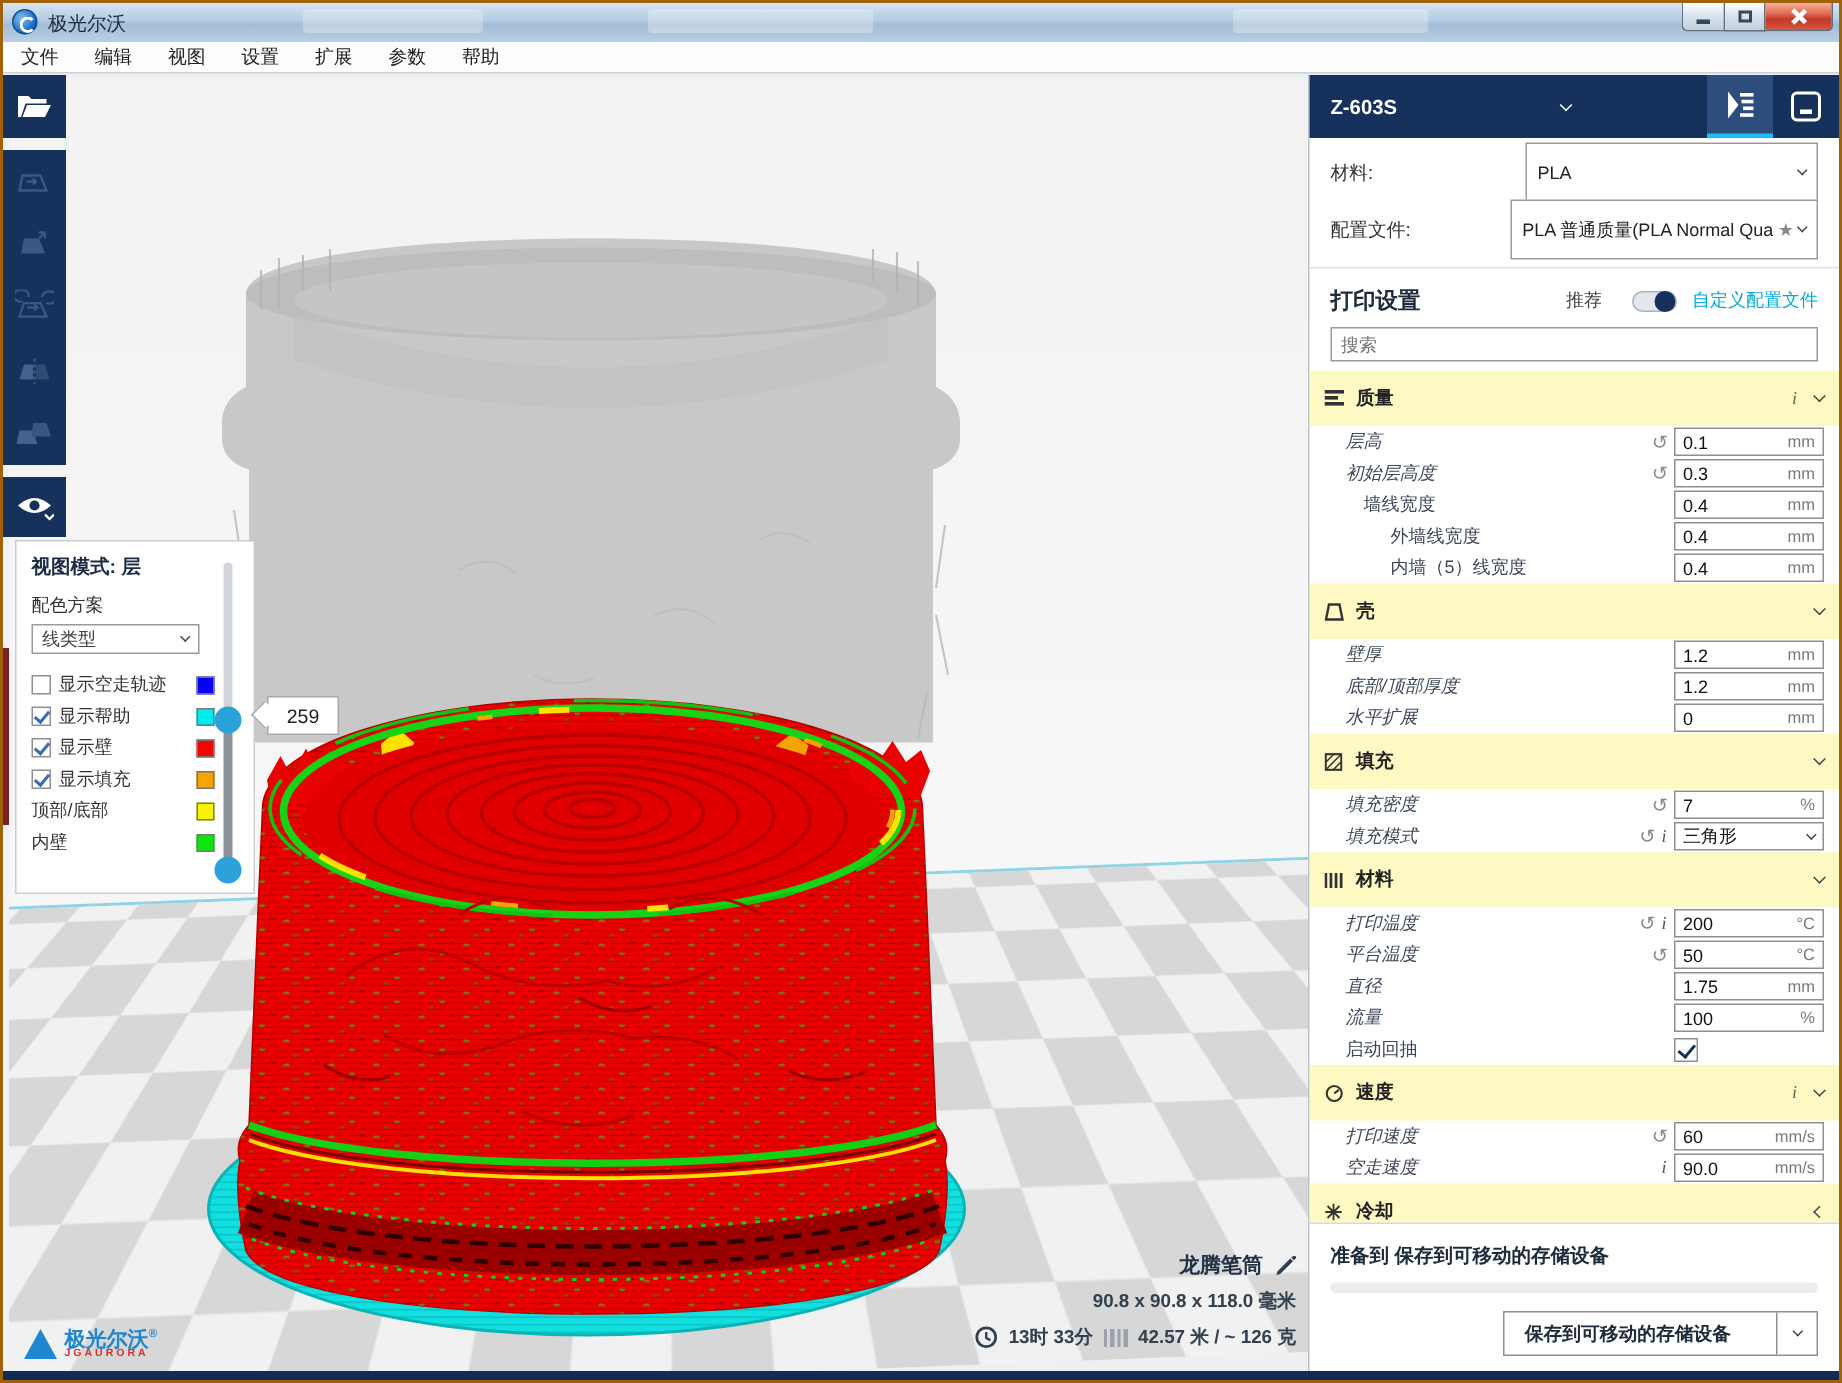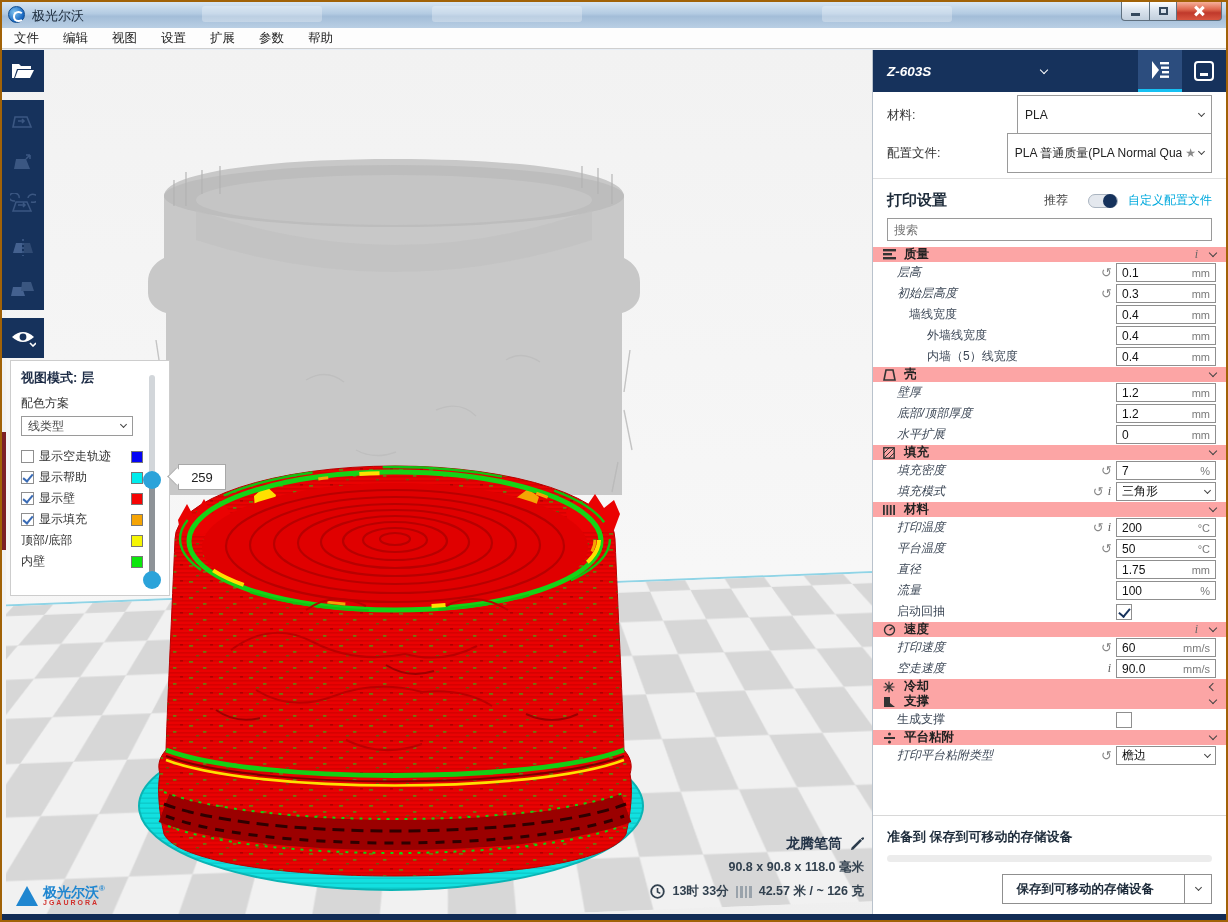--- a/index.html
+++ b/index.html
@@ -78,42 +78,42 @@
   .brand { position:absolute; left:10px; bottom:8px; display:flex; align-items:center; gap:5px; z-index:30; }
   .brand-logo { width:0; height:0; border-left:11px solid transparent; border-right:11px solid transparent;
     border-bottom:20px solid #1f86d0; position:relative; }
   .brand-txt { line-height:1; }
   .brand-cn { font-size:14px; font-weight:bold; color:#1f86d0; }
   .brand-en { font-size:7px; letter-spacing:2px; color:#d1302c; font-weight:bold; }
   
   .rpanel { position:absolute; right:0; top:0; width:354px; bottom:0; background:#fff;
     border-left:1px solid #b9c2cc; display:flex; flex-direction:column; z-index:45; }
   .rp-head { height:42px; background:#16325c; display:flex; align-items:center; flex:none; }
-  .rp-printer { flex:1; color:#fff; font-size:13.5px; font-weight:bold; padding-left:14px; display:flex; align-items:center;font-style:italic; }
+  .rp-printer { flex:1; color:#fff; font-size:13.5px; font-weight:bold; padding-left:14px; display:flex; align-items:center; }
   .rp-head .chev.white { border-color:#fff; margin-left:110px; }
   .head-tab { width:44px; height:42px; display:flex; align-items:center; justify-content:center; }
   .head-tab.active { background:#2c4d7e; border-bottom:3px solid #16c1f3; }
   .rp-matrow { display:flex; align-items:center; height:30px; padding:0 14px; margin-top:8px; flex:none; }
   .rp-matrow label { width:130px; font-size:12.5px; color:#333; }
   .rp-combo { flex:1; height:40px; border:1px solid #9a9a9a; display:flex; align-items:center;
     padding:0 7px; font-size:12px; color:#222; justify-content:space-between; background:#fff; }
   .rp-combo .cval{ overflow:hidden; white-space:nowrap; flex:1; }
   .star { color:#8a8a8a; font-size:12px; margin:0 3px; }
   .rp-sep { height:1px; background:#e0e0e0; margin:10px 0 0; flex:none; }
   .ps-title-row { display:flex; align-items:center; padding:12px 14px 8px; flex:none; }
   .ps-title { font-size:15px; font-weight:bold; color:#1d2b3a; flex:1; }
   .rec-label { font-size:12px; color:#444; margin-right:20px; }
   .toggle { width:30px; height:14px; border-radius:7px; background:#e4e8ee; border:1px solid #aab4c0; position:relative; margin-right:10px; }
   .toggle::after{ content:""; position:absolute; right:0px; top:-1px; width:14px; height:14px; border-radius:50%; background:#16325c; }
   .custom-link { font-size:12px; color:#00a9dd; }
   .search-wrap { padding:0 14px 6px; flex:none; }
   .search-input { width:100%; height:23px; border:1px solid #9a9a9a; font-size:12px; padding:0 6px;
     color:#333; font-family:"Liberation Sans",sans-serif; }
   .settings { flex:1; overflow:hidden; padding-bottom:2px; }
-  .shead { height:15px; background:#fca5a5; display:flex; align-items:center; padding:0 10px; }
+  .shead { height:37px; background:#fef9c3; display:flex; align-items:center; padding:0 10px; }
   .sicon { width:14px; height:12px; margin-right:7px; display:flex; align-items:center; }
   .stitle { font-size:12.5px; font-weight:bold; color:#222; flex:1; }
   .hinf { font-style:italic; font-family:"Liberation Serif",serif; color:#666; font-size:12px; margin-right:12px; }
   .chev { width:6px; height:6px; border-right:1.6px solid #444; border-bottom:1.6px solid #444; display:inline-block; flex:none; }
   .chev.down { transform:rotate(45deg); margin-top:-3px; }
   .chev.left { transform:rotate(135deg); }
   .chev.sm { width:5px; height:5px; }
   .srow { height:21px; display:flex; align-items:center; padding:0 10px; }
   .slabel { flex:1; font-size:12px; color:#3c4756; white-space:nowrap; overflow:hidden; }
   .it { font-style:italic; }

